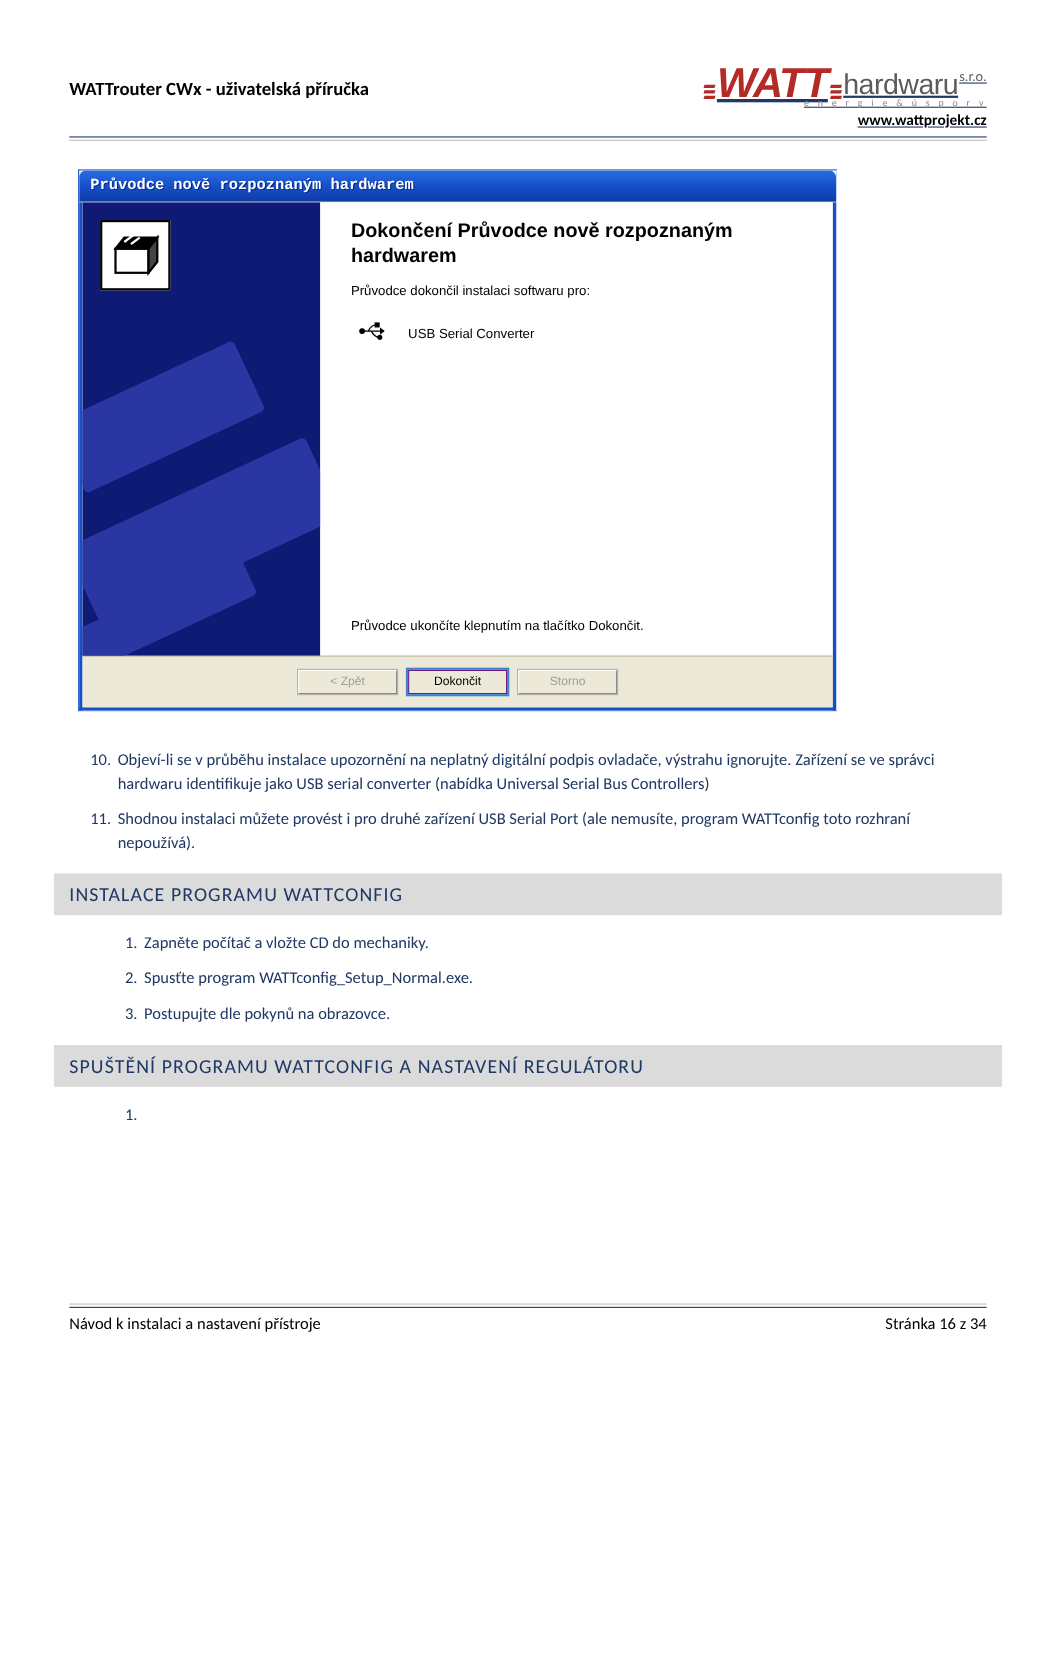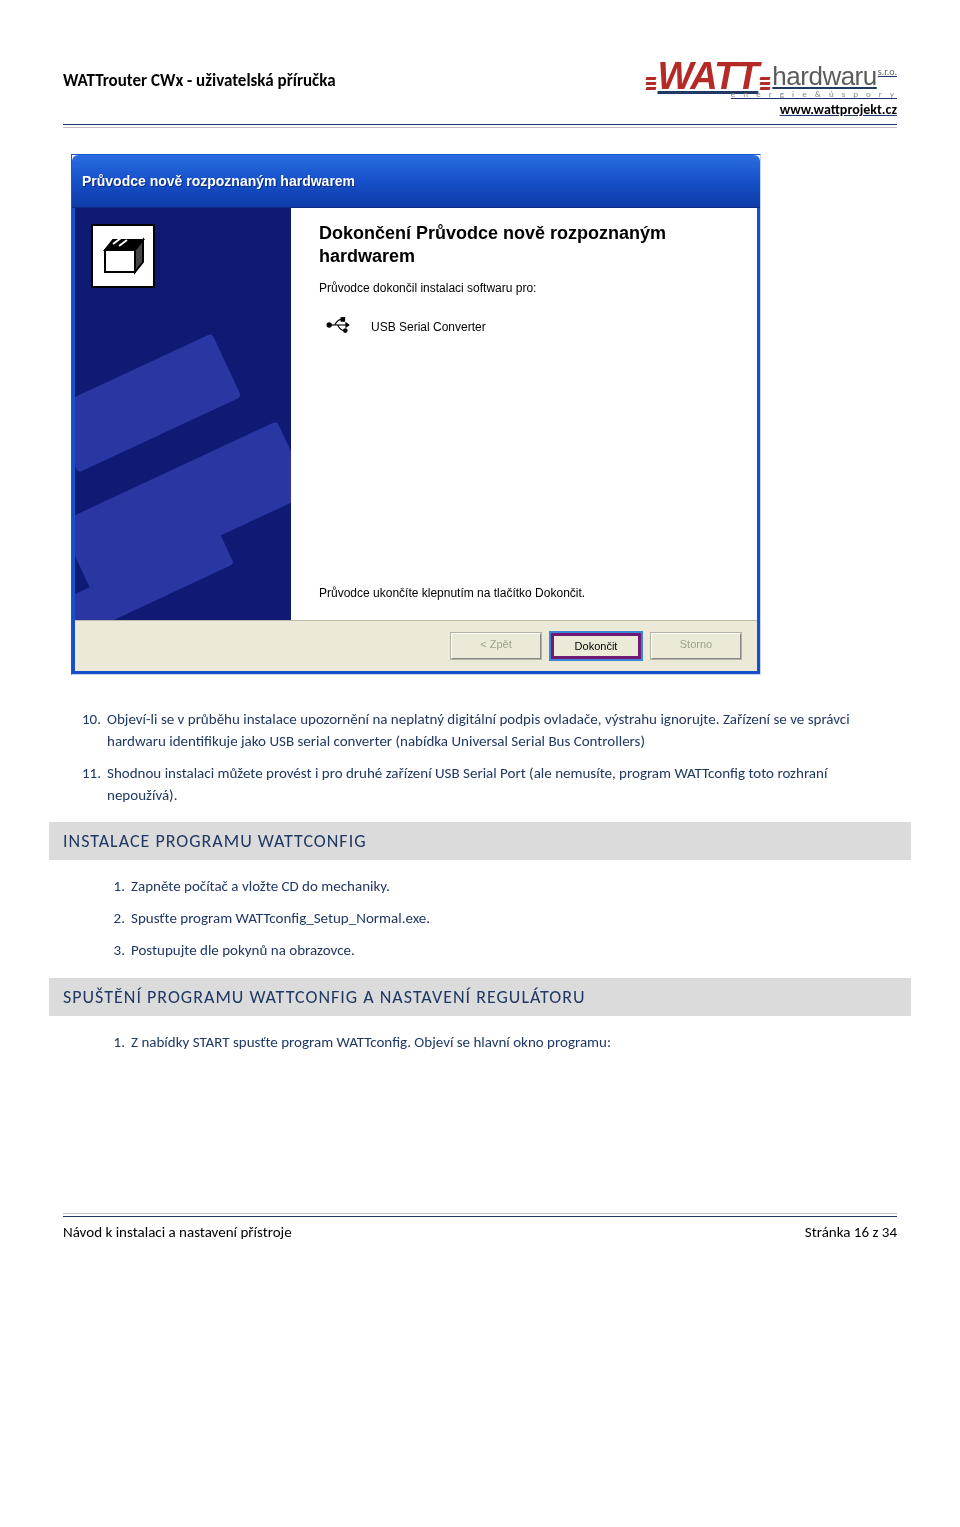--- a/index.html
+++ b/index.html
@@ -16,21 +16,21 @@
     justify-content: space-between;
     align-items: flex-start;
   }
   .doc-title { font-weight: bold; font-size: 17px; color: #000; padding-top: 10px;}
   .logo-block { text-align: right; text-decoration: underline; }
   .logo-word { display:flex; align-items:flex-end; gap:1px; justify-content:flex-end;}
   .watt { font-family: Impact, Arial, sans-serif; font-size: 38px; font-weight: 900; color: #B42A26; letter-spacing: -1px; font-style: italic; line-height: 0.85;}
   .watt-stripes { display:inline-block; width:10px; margin: 0 1px; }
   .ws { height:3px; background:#B42A26; transform: skewX(-15deg); margin-bottom:2px;}
   .projekt { font-family: Arial, sans-serif; font-size: 26px; color: #5b5b5b; font-weight: normal; letter-spacing: -0.5px;}
-  .sro { font-size:10px; color:#5b5b5b; position:relative; top:-14px;}
+  .sro { font-size:13px; color:#5b5b5b; position:relative; top:-14px;}
   .tagline { font-size: 9px; color: #888; letter-spacing: 3px; margin-top: -4px;}
   .url { font-size: 14px; font-weight: bold; color: #000; margin-top: 2px;}
   .header-rule1 { border: none; border-top: 1.5px solid #1f3864; margin-top: 6px;}
   .header-rule2 { border: none; border-top: 1px solid #c0c0c0; margin-top: 2px; margin-bottom: 26px;}
 
   
   .wizard {
     margin: 0 8px 34px 8px;
     font-family: Tahoma, Arial, sans-serif;
     font-size: 12px;
@@ -39,27 +39,28 @@
   }
   .wiz-outer {
     border-top: 1px solid #1a5bcb;
     border-left: 1px solid #1a5bcb;
     border-right: 1px solid #c7d7f3;
     border-bottom: 1px solid #c7d7f3;
   }
   .titlebar {
     background: linear-gradient(to bottom, #2a6de0 0%, #1650c9 50%, #0f3ca8 100%);
     color: #fff;
-    padding: 18px 10px;
+    padding: 6px 10px;
     font-weight: bold;
     font-size: 14px;
     text-shadow: 1px 1px 0 #062a8a;
     border-bottom: 1px solid #0c2a88;
     border-top-left-radius: 6px;
     border-top-right-radius: 6px;
+    font-family: Liberation Mono, monospace;
   }
   .wiz-body {
     background: #ece9d8;
     border: 3px solid #1650c9;
     border-top: none;
     padding: 0;
   }
   .wiz-content {
     display: flex;
     background: #fff;
@@ -98,40 +99,40 @@
   .usb-svg { width:28px; height:24px; }
   .device-text { font-size: 12px; color:#000; }
   .spacer { flex:1; }
   .finish-note { font-size:12px; color:#000000; margin-bottom:10px;}
 
   .button-row {
     background: #ece9d8;
     border-top: 1px solid #c0bba9;
     padding: 12px 16px;
     display:flex;
-    justify-content:flex-end;
+    justify-content:center;
     gap:10px;
   }
   .btn {
     font-family: Tahoma, sans-serif;
     font-size: 11px;
     min-width: 90px;
     padding: 4px 8px;
     background: #ece9d8;
     border-top: 1px solid #fff;
     border-left: 1px solid #fff;
     border-right: 1px solid #888;
     border-bottom: 1px solid #888;
     outline: 1px solid #b5b2a3;
     text-align:center;
   }
   .btn.disabled { color: #a0a090; }
   .btn.default {
     outline: 2px solid #3a84d8;
-    border: 3px solid #701a75;
+    border: 1px solid #701a75;
     background:#ece9d8;
     font-weight:normal;
   }
 
   
   .ol-item { display:flex; gap:6px; margin: 8px 0 10px 14px; line-height:1.45;}
   .ol-item .num { min-width: 24px; text-align:right; }
   .section-head {
     background: #dbdbdb;
     color: #1f3864;
@@ -251,21 +252,20 @@
       <span class="num">3.</span>
       <span>Postupujte dle pokynů na obrazovce.</span>
     </div>
   </div>
 
   <div class="section-head">SPUŠTĚNÍ PROGRAMU WATTCONFIG A NASTAVENÍ REGULÁTORU</div>
 
   <div class="sub-ol">
     <div class="ol-item">
       <span class="num">1.</span>
-      <span>Z nabídky START spusťte program WATTconfig. Objeví se hlavní okno programu:</span>
     </div>
   </div>
 
   <hr class="footer-rule1">
   <hr class="footer-rule2">
   <div class="footer-row">
     <span>Návod k instalaci a nastavení přístroje</span>
     <span>Stránka 16 z 34</span>
   </div>
 </div>

